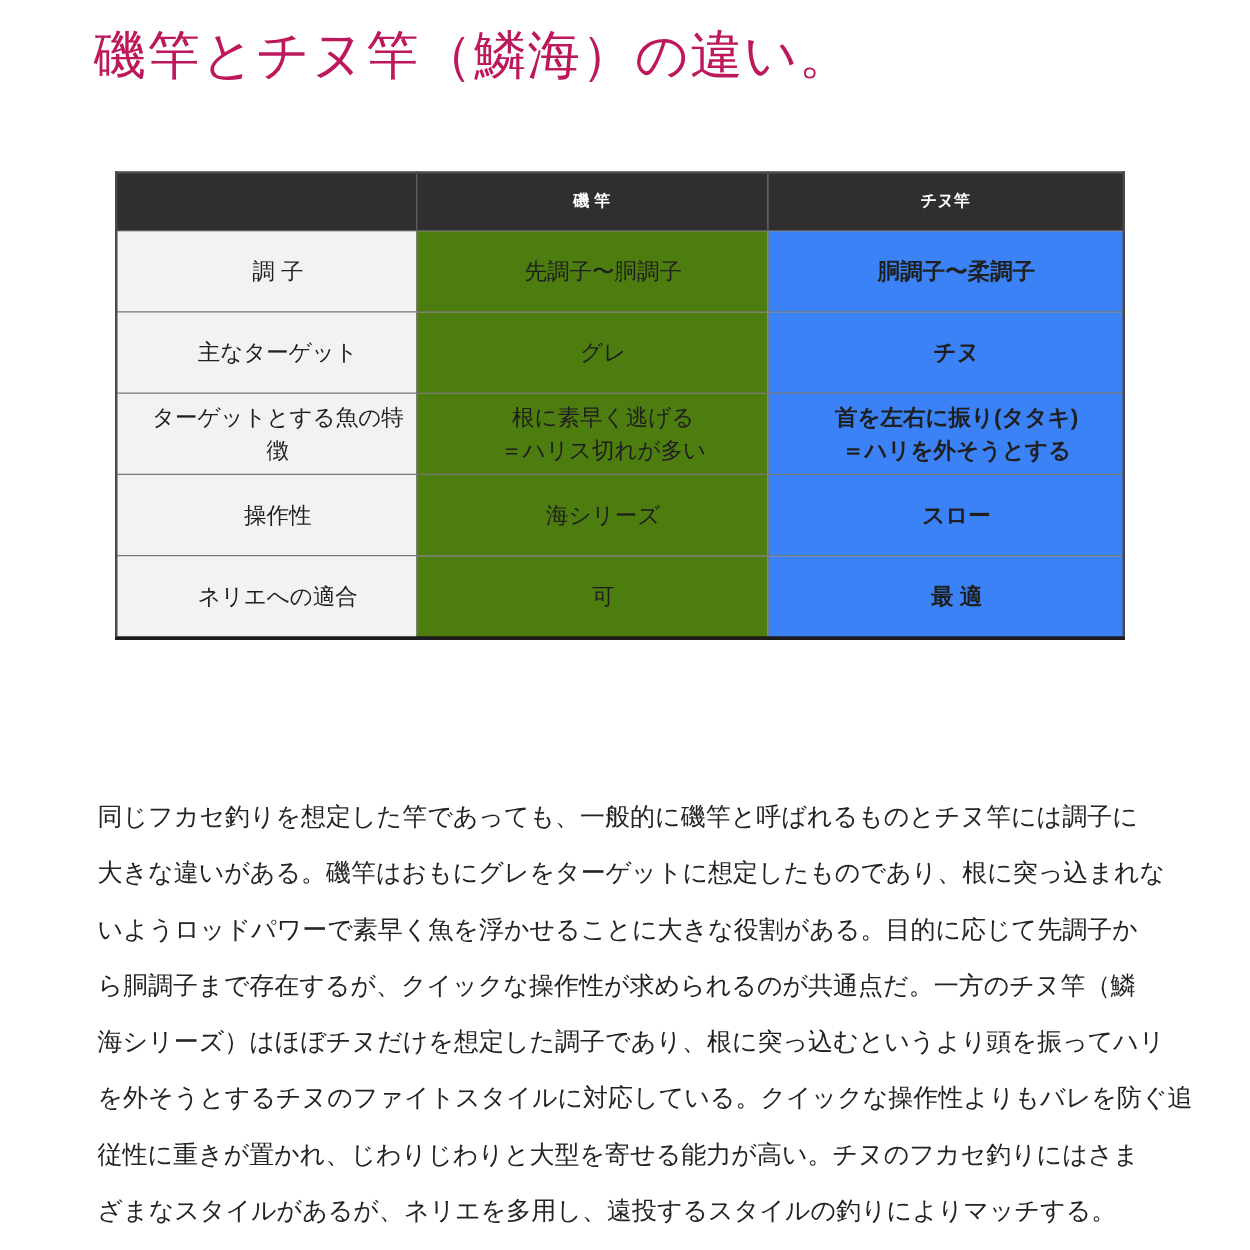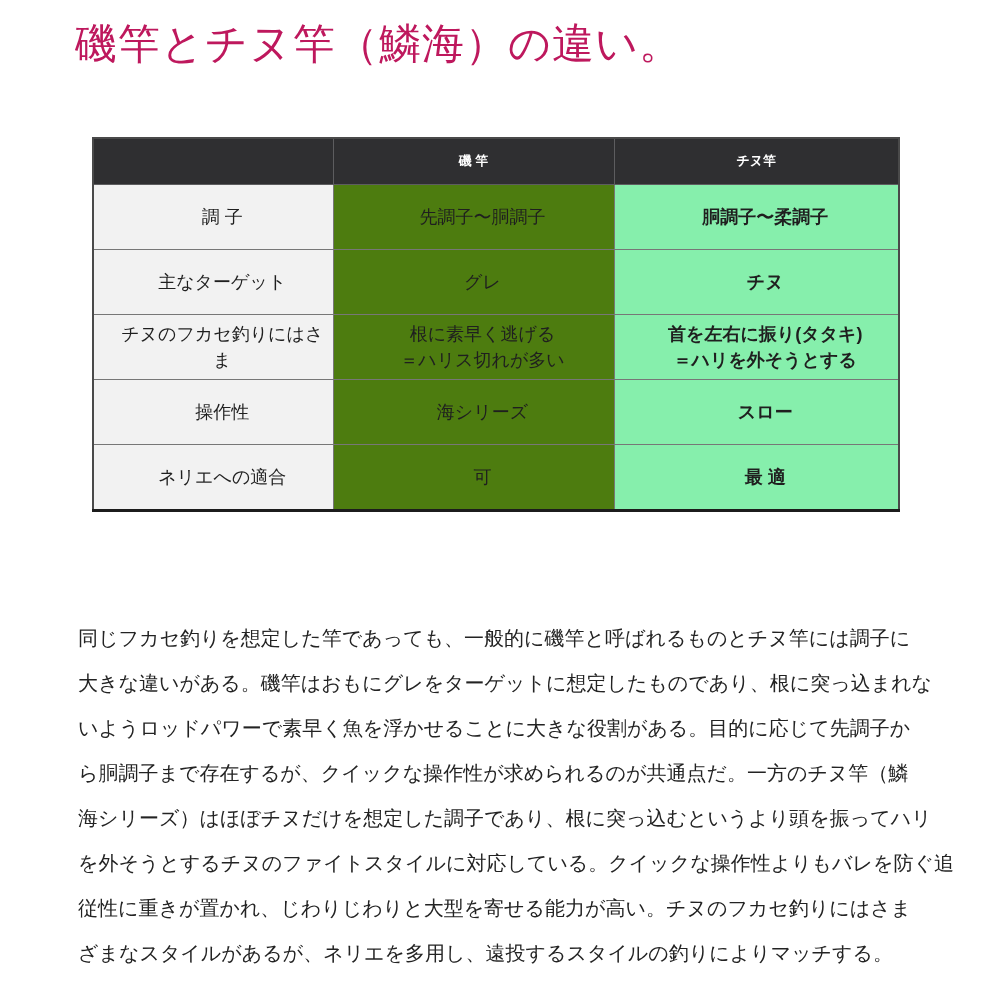--- a/index.html
+++ b/index.html
@@ -55,25 +55,25 @@
     background: #2f2f31;
     color: #ffffff;
     font-size: 13px;
     font-weight: 700;
     height: 45px;
     border-color: #5d5d5f;
   }
   table.comparison tbody td { height: 64px; font-size: 18px; padding-left: 24px; }
   td.label-cell { background: #f2f2f2; font-weight: 400; }
   td.iso-cell   { background: #4d7c0f; font-weight: 400; }
-  td.chinu-cell { background: #86efac; font-weight: 700; }
+  td.chinu-cell { background: #3b82f6; font-weight: 700; }
   .body-paragraph {
     position: absolute;
     left: 78px;
-    top: 616px;
+    top: 632px;
     width: 900px;
     margin: 0;
     font-size: 20px;
     line-height: 45px;
     color: #232323;
     white-space: pre-line;
     letter-spacing: 0px;
   }
 </style>
 </head>
@@ -101,21 +101,21 @@
         <td class="label-cell">調 子</td>
         <td class="iso-cell">先調子〜胴調子</td>
         <td class="chinu-cell">胴調子〜柔調子</td>
       </tr>
       <tr>
         <td class="label-cell">主なターゲット</td>
         <td class="iso-cell">グレ</td>
         <td class="chinu-cell">チヌ</td>
       </tr>
       <tr>
-        <td class="label-cell">チヌのフカセ釣りにはさま</td>
+        <td class="label-cell">ターゲットとする魚の特徴</td>
         <td class="iso-cell">根に素早く逃げる
 ＝ハリス切れが多い</td>
         <td class="chinu-cell">首を左右に振り(タタキ)
 ＝ハリを外そうとする</td>
       </tr>
       <tr>
         <td class="label-cell">操作性</td>
         <td class="iso-cell">海シリーズ</td>
         <td class="chinu-cell">スロー</td>
       </tr>

